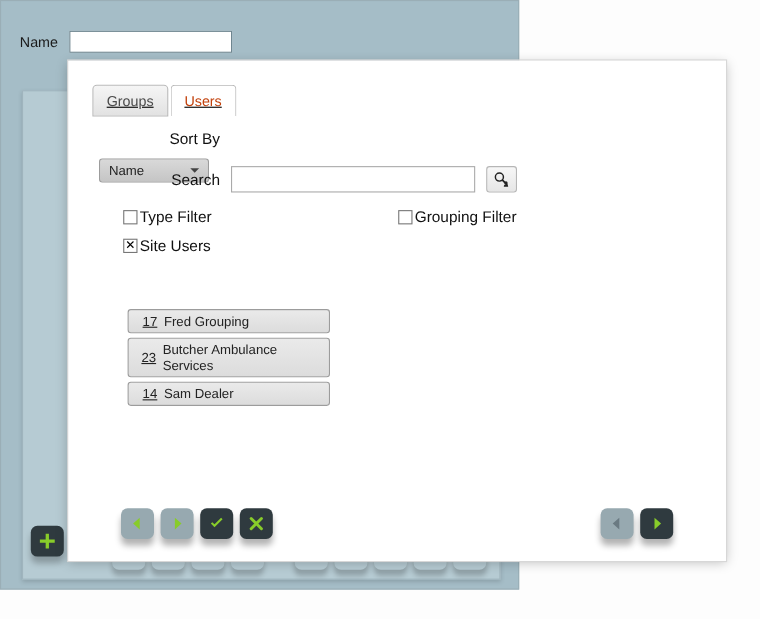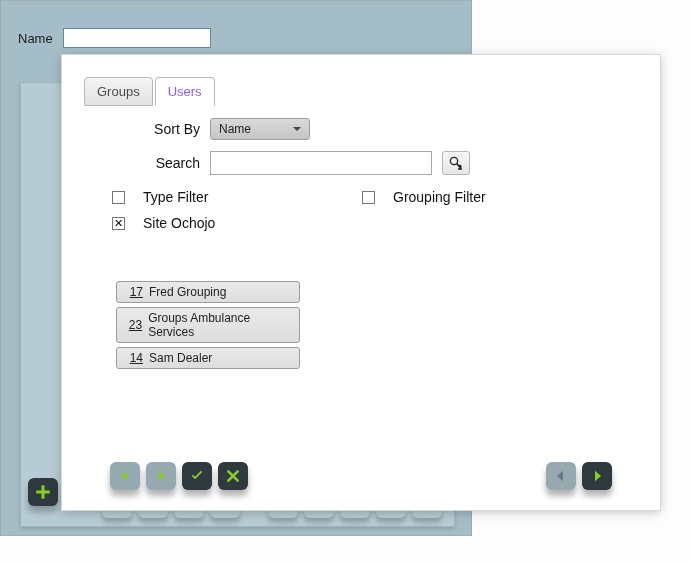--- a/index.html
+++ b/index.html
@@ -67,51 +67,52 @@
     width: 598px; height: 455px;
     background: #fff;
     border: 8px solid #fff;
     outline: 1px solid #d7d7d7;
     box-shadow: 0 2px 10px rgba(0,0,0,0.25);
   }
   .tabs {
     position: absolute;
     left: 14px; top: 14px;
     display: flex;
+    text-decoration: underline;
   }
   .tab {
     padding: 6px 12px;
     border: 1px solid #b9b9b9;
     font-size: 13px;
     cursor: pointer;
     border-radius: 4px 4px 0 0;
     margin-right: 2px;
   }
   .tab.inactive {
     background: linear-gradient(#f5f5f5,#e2e2e2);
     color: #4b4b4b;
   }
   .tab.active {
     background: #fff;
-    color: #8b5cf6;
+    color: #c2410c;
     border-bottom: 1px solid #fff;
   }
 
   .form-row {
     position: absolute;
     display: flex; align-items: center;
     gap: 10px;
   }
   .label {
     width: 120px;
     text-align: right;
     font-size: 14px;
     color: #111;
   }
-  .sortby-row { left: 10px; top: 55px; }
+  .sortby-row { left: 10px; top: 55px; flex-direction: column; }
   .select-wrap {
     position: relative;
     width: 100px; height: 22px;
     background: linear-gradient(#d9d9d9,#c5c5c5);
     border: 1px solid #9c9c9c;
     border-radius: 3px;
     display: flex; align-items: center;
     padding: 0 8px;
     font-size: 12px;
     color: #222;
@@ -135,21 +136,21 @@
     width: 28px; height: 24px;
     border: 1px solid #b6b6b6;
     background: linear-gradient(#f7f7f7,#e6e6e6);
     border-radius: 3px;
     display: flex; align-items: center; justify-content: center;
     cursor: pointer;
   }
   .search-btn svg { width:16px; height:16px; }
 
   .filters { position: absolute; left: 42px; top: 126px; width: 500px; }
-  .chk-row { display: flex; gap: 18px; align-items: center; font-size: 14px; color:#111; margin-bottom: 10px;}
+  .chk-row { display: flex; gap: 2px; align-items: center; font-size: 14px; color:#111; margin-bottom: 10px;}
   .chk {
     width: 13px; height: 13px;
     border: 1px solid #777;
     background: #fff;
     cursor: pointer;
     display: inline-flex; align-items:center; justify-content:center;
     font-size: 11px; line-height: 1; color:#000;
   }
   .filter-grid { display: flex; flex-wrap: wrap; }
   .filter-grid .chk-row { width: 50%; }
@@ -264,34 +265,34 @@
       <div class="chk-row">
         <span class="chk"></span>
         <span>Type Filter</span>
       </div>
       <div class="chk-row">
         <span class="chk"></span>
         <span>Grouping Filter</span>
       </div>
       <div class="chk-row">
         <span class="chk">✕</span>
-        <span>Site Ochojo</span>
+        <span>Site Users</span>
       </div>
     </div>
   </div>
 
 
   <div class="user-list">
     <div class="user-row">
       <span class="user-id">17</span>
       <span>Fred Grouping</span>
     </div>
     <div class="user-row">
       <span class="user-id">23</span>
-      <span>Groups Ambulance Services</span>
+      <span>Butcher Ambulance Services</span>
     </div>
     <div class="user-row">
       <span class="user-id">14</span>
       <span>Sam Dealer</span>
     </div>
   </div>
 
   <div class="action-bar">
     <div class="action-group">
       <div class="sq-btn light">

